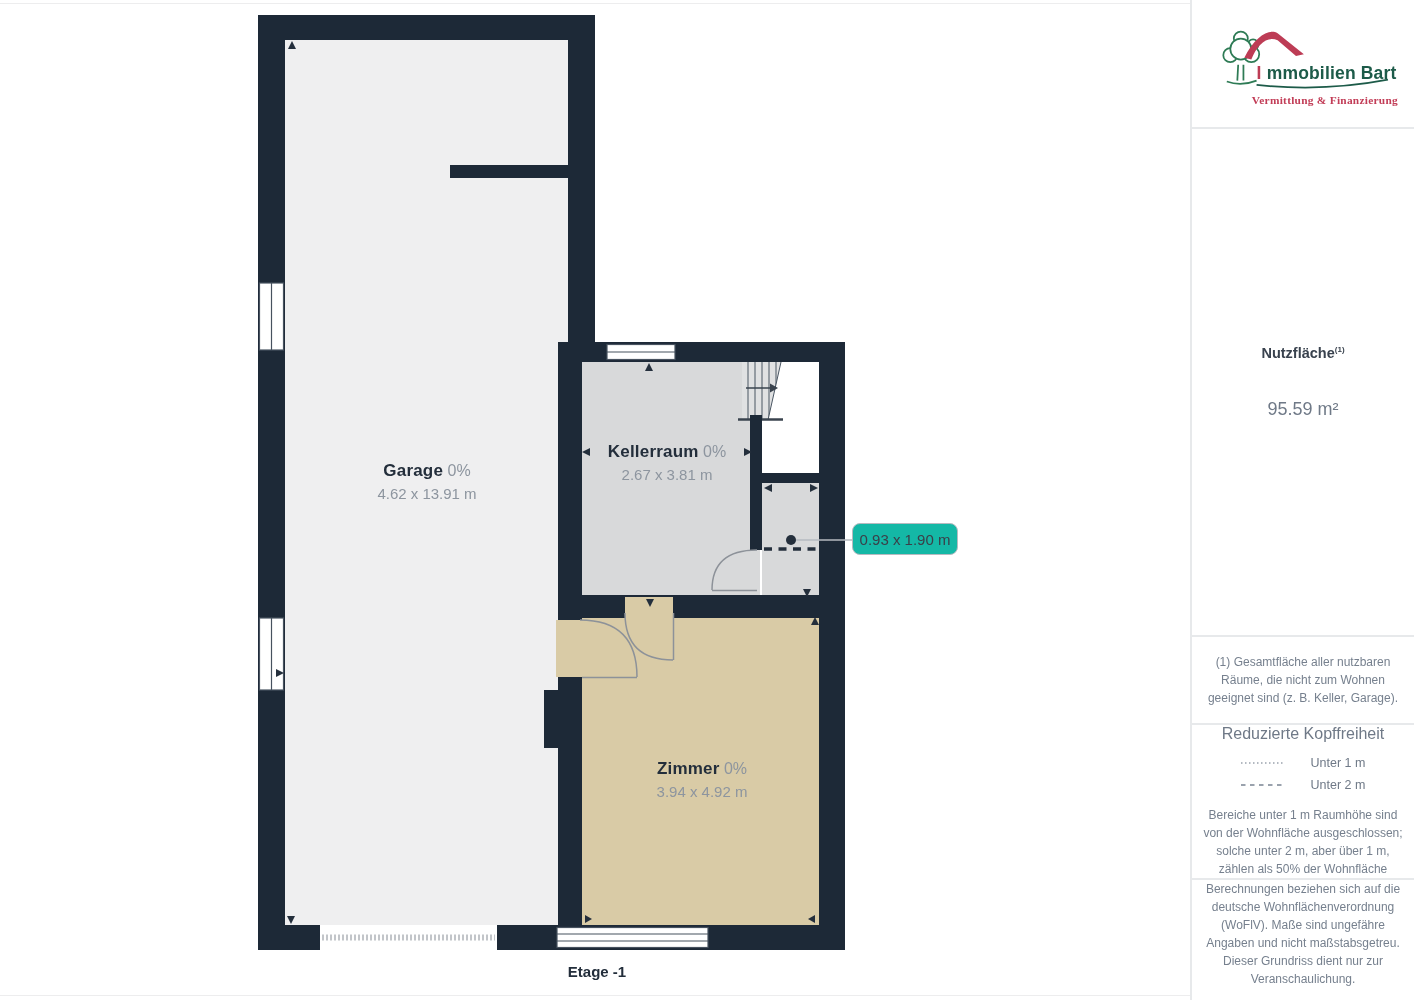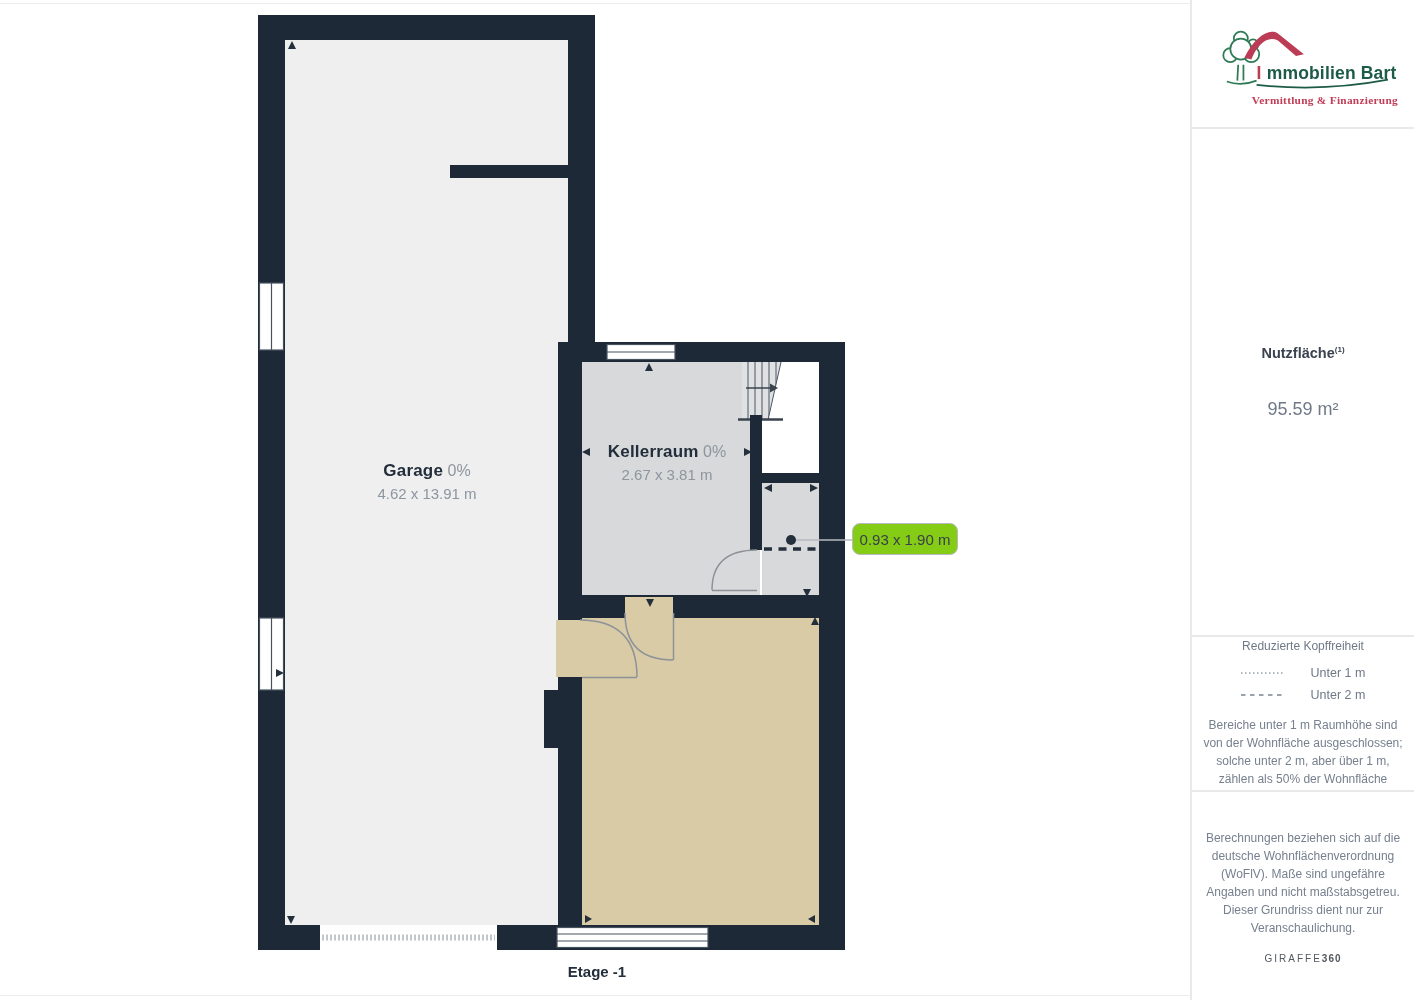--- a/index.html
+++ b/index.html
@@ -9,40 +9,40 @@
   .plan-area{position:absolute;left:0;top:0;width:1190px;height:1000px;background:#fff;}
   .plan-svg{position:absolute;left:0;top:0;}
   .wall{fill:#1d2937;}
   .tick{fill:#242f3c;}
   .arc{stroke:#8d9299;stroke-width:1.5;fill:none;}
   .frame{stroke:#47525f;stroke-width:1.2;}
   .room-label{position:absolute;width:220px;text-align:center;pointer-events:none;}
   .room-name{font-size:17px;font-weight:700;color:#232e3b;letter-spacing:.2px;}
   .room-pct{font-size:16px;font-weight:400;color:#8d959f;}
   .room-dims{font-size:15px;color:#8d959f;margin-top:4px;}
-  .callout{position:absolute;left:852px;top:523px;width:104px;height:30px;background:#84cc16;
+  .callout{position:absolute;left:852px;top:523px;width:104px;height:30px;background:#14b8a6;
            border:1.5px solid #b6bac0;border-radius:8px;font-size:15px;color:#3a4049;
            display:flex;align-items:center;justify-content:center;}
   .floor-label{position:absolute;left:497px;top:963px;width:200px;text-align:center;
                font-size:15px;font-weight:700;color:#232e3b;}
   
   .sidebar{position:absolute;left:1190px;top:0;width:224px;height:1000px;background:#e7e9eb;
            display:flex;flex-direction:column;gap:2px;padding-left:2px;box-sizing:border-box;}
   .card{background:#fff;flex:0 0 auto;display:flex;flex-direction:column;
         align-items:center;justify-content:center;box-sizing:border-box;}
   .card-logo{height:127px;}
   .card-area{height:506px;gap:27px;}
   .card-footnote{height:86px;}
   .card-headroom{height:153px;}
   .card-disclaimer{flex:1 1 auto;}
   .area-title{font-size:14.5px;font-weight:700;color:#39424e;}
   .area-title sup{font-size:8px;}
   .area-value{font-size:18px;color:#6f7987;margin-top:11px;}
   .small-text{font-size:12px;line-height:1.5;color:#76808e;text-align:center;width:200px;}
-  .legend-title{font-size:12px;color:#6f7987;margin-bottom:9px;}
+  .legend-title{font-size:16px;color:#6f7987;margin-bottom:9px;}
   .legend-row{display:flex;align-items:center;gap:26px;margin:4px 0;}
   .legend-row span{font-size:12.5px;color:#6f7987;}
   .headroom-text{margin-top:10px;}
   .giraffe{margin-top:16px;font-size:10px;color:#53585e;letter-spacing:2px;}
   .giraffe .g-bold{font-weight:700;letter-spacing:1px;}
 </style>
 </head>
 <body>
 
 <div class="page">
@@ -144,20 +144,25 @@
 
     <div class="room-label" style="left:317px;top:461px;">
       <div><span class="room-name">Garage</span>
            <span class="room-pct">0%</span></div>
       <div class="room-dims">4.62 x 13.91 m</div>
     </div>
     <div class="room-label" style="left:557px;top:442px;">
       <div><span class="room-name">Kellerraum</span>
            <span class="room-pct">0%</span></div>
       <div class="room-dims">2.67 x 3.81 m</div>
+    </div>
+    <div class="room-label" style="left:592px;top:759px;">
+      <div><span class="room-name">Zimmer</span>
+           <span class="room-pct">0%</span></div>
+      <div class="room-dims">3.94 x 4.92 m</div>
     </div>
 
     <div class="callout">0.93 x 1.90 m</div>
 
     <div class="floor-label">Etage -1</div>
   </div>
 
   <div class="sidebar">
 
     <div class="card card-logo">
@@ -181,20 +186,23 @@
       </svg>
     </div>
 
     <div class="card card-area">
       <div class="area-title">
         <span>Nutzfläche</span><sup>(1)</sup>
       </div>
       <div class="area-value">95.59 m²</div>
     </div>
 
+    <div class="card card-footnote">
+      <div class="small-text">(1) Gesamtfläche aller nutzbaren Räume, die nicht zum Wohnen geeignet sind (z. B. Keller, Garage).</div>
+    </div>
 
     <div class="card card-headroom">
       <div class="legend-title">Reduzierte Kopffreiheit</div>
       <div class="legend-row">
         <svg width="44" height="4">
           <line x1="0" y1="2" x2="44" y2="2" stroke="#9aa2ad" stroke-width="1.6" stroke-dasharray="1.5,2.5"></line>
         </svg>
         <span>Unter 1 m</span>
       </div>
       <div class="legend-row">

